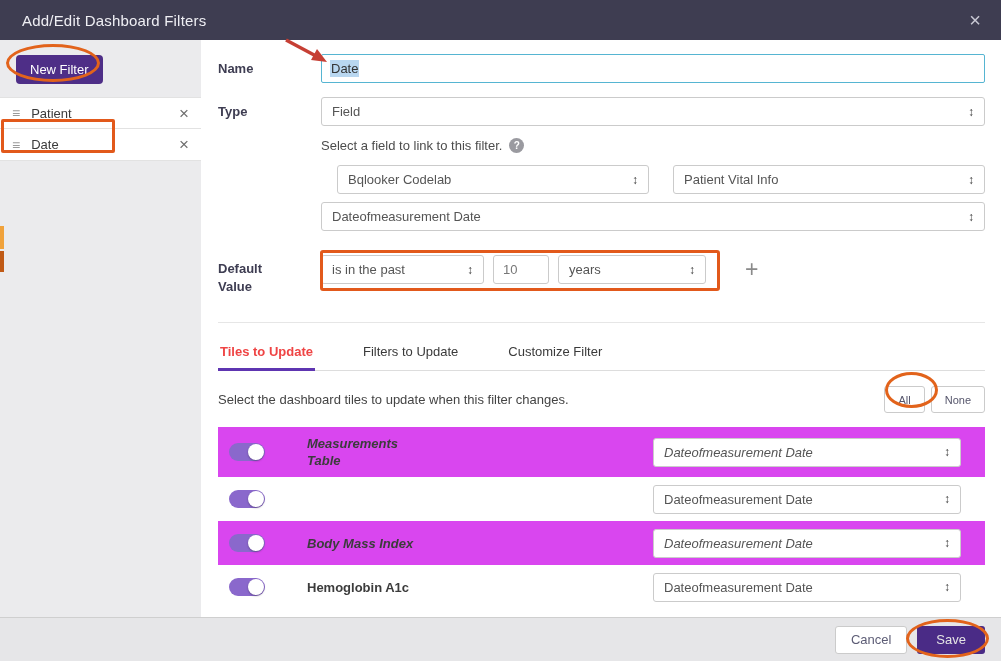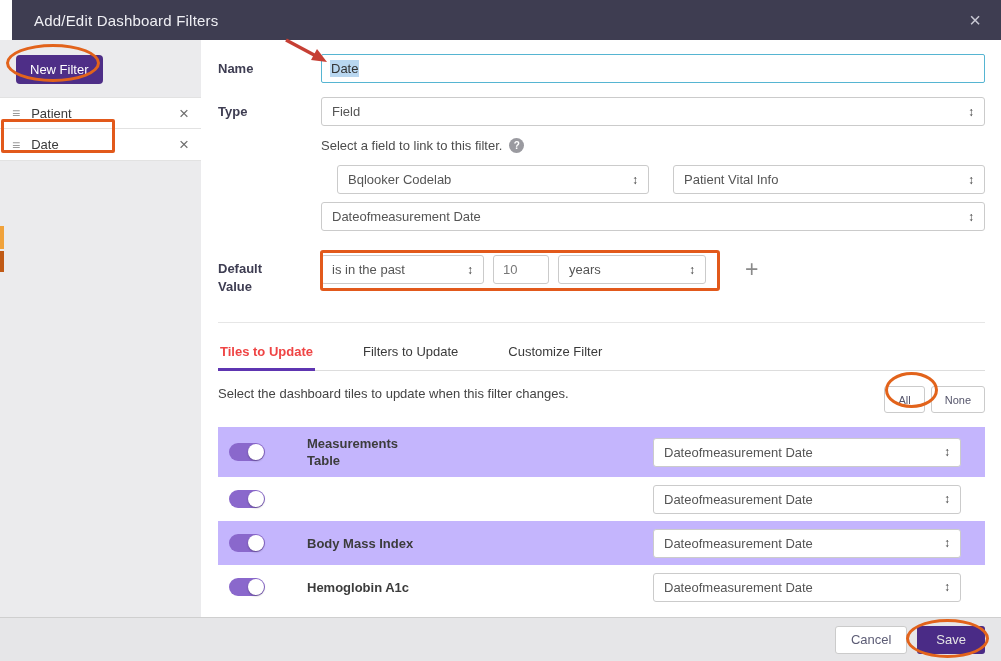--- a/index.html
+++ b/index.html
@@ -2,21 +2,21 @@
 <html><head>
 <meta charset="utf-8">
 <style>
   * { box-sizing: border-box; margin: 0; padding: 0; }
   html,body { background:#fff; }
   body { font-family: "Liberation Sans", sans-serif; }
 
   .screen { position: relative; width: 1001px; height: 661px; background:#fff; overflow: hidden; }
 
   
-  .modal-header { position:absolute; top:0; left:12px; right:0; height:40px; background:#3e3d51;
+  .modal-header { position:absolute; top:0; left:0; right:0; height:40px; background:#3e3d51;
     display:flex; align-items:center; padding:0 22px; }
   .modal-title { color:#efeff4; font-size:15px; letter-spacing:.2px; }
   .header-close { position:absolute; right:20px; top:50%; transform:translateY(-50%);
     color:#c9c9d4; font-size:20px; line-height:1; cursor:pointer; }
 
   
   .sidebar { position:absolute; top:40px; left:0; width:201px; bottom:44px; background:#ebebed; }
   .new-filter-btn { display:inline-block; margin:15px 0 13px 16px; background:#4e2e87; color:#fff;
     font-size:13px; padding:7px 14px; border-radius:4px; cursor:pointer; }
   .filter-row { height:32px; background:#fff; border-bottom:1px solid #e2e2e2; display:flex;
@@ -62,30 +62,30 @@
   .sel-unit { width:148px; }
   .plus-btn { margin-left:30px; color:#8a8a8a; font-size:23px; font-weight:300; cursor:pointer; line-height:1; }
 
   .divider { border:none; border-top:1px solid #e6e6e6; margin:26px 0 0 0; }
 
   .tabs { display:flex; gap:46px; border-bottom:1px solid #ddd; padding-top:12px; }
   .tab { font-size:13px; color:#3a3a3a; padding:9px 2px 9px; border-bottom:3px solid transparent;
     margin-bottom:-1px; cursor:pointer; }
   .tab.active { font-weight:700; border-bottom-color:#5e35b1; color:#ef4444; }
 
-  .tiles-desc-row { display:flex; align-items:flex-start; margin-top:15px; }
+  .tiles-desc-row { display:flex; align-items:center; margin-top:15px; }
   .tiles-desc { font-size:13px; color:#444; }
   .mini-btns { margin-left:auto; display:flex; gap:6px; }
   .mini-btn { border:1px solid #cbcbcb; background:#fff; height:27px; padding:0 13px; font-size:11px;
     color:#55556b; border-radius:3px; cursor:pointer; }
 
   .tiles-list { margin-top:14px; }
   .tile-row { display:flex; align-items:center; min-height:44px; padding:0 12px 0 11px; }
   .tile-row.tall { min-height:50px; }
-  .tile-row.alt { background:#c4b5fd; }
+  .tile-row.alt { background:#d946ef;font-style:italic; }
   .toggle { position:relative; width:36px; height:18px; border-radius:9px; background:#8a68cc;
     flex:0 0 36px; cursor:pointer; }
   .toggle .knob { position:absolute; right:1px; top:1px; width:16px; height:16px; border-radius:50%;
     background:#fff; box-shadow:0 1px 2px rgba(0,0,0,.3); }
   .tile-name { margin-left:42px; width:330px; font-size:13px; font-weight:700; color:#3c3c3c; line-height:1.35; }
   .tile-name .two-line { display:block; max-width:110px; }
   .tile-select { width:308px; margin-left:auto; margin-right:12px; }
 
   
   .footer { position:absolute; left:0; right:0; bottom:0; height:44px; background:#e6e6e8;

